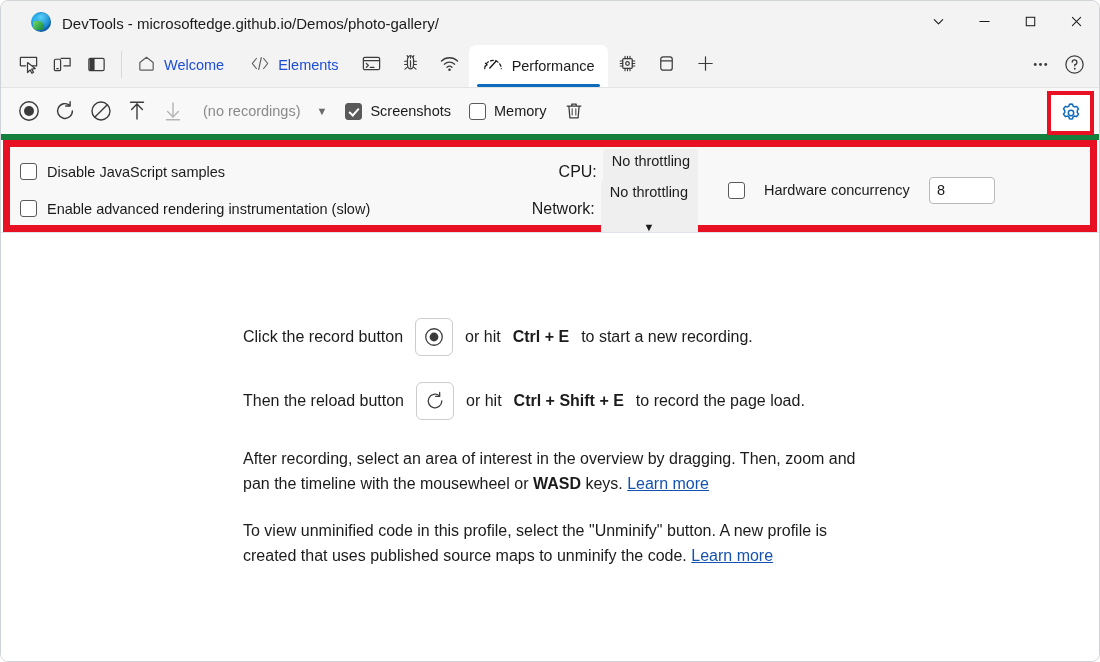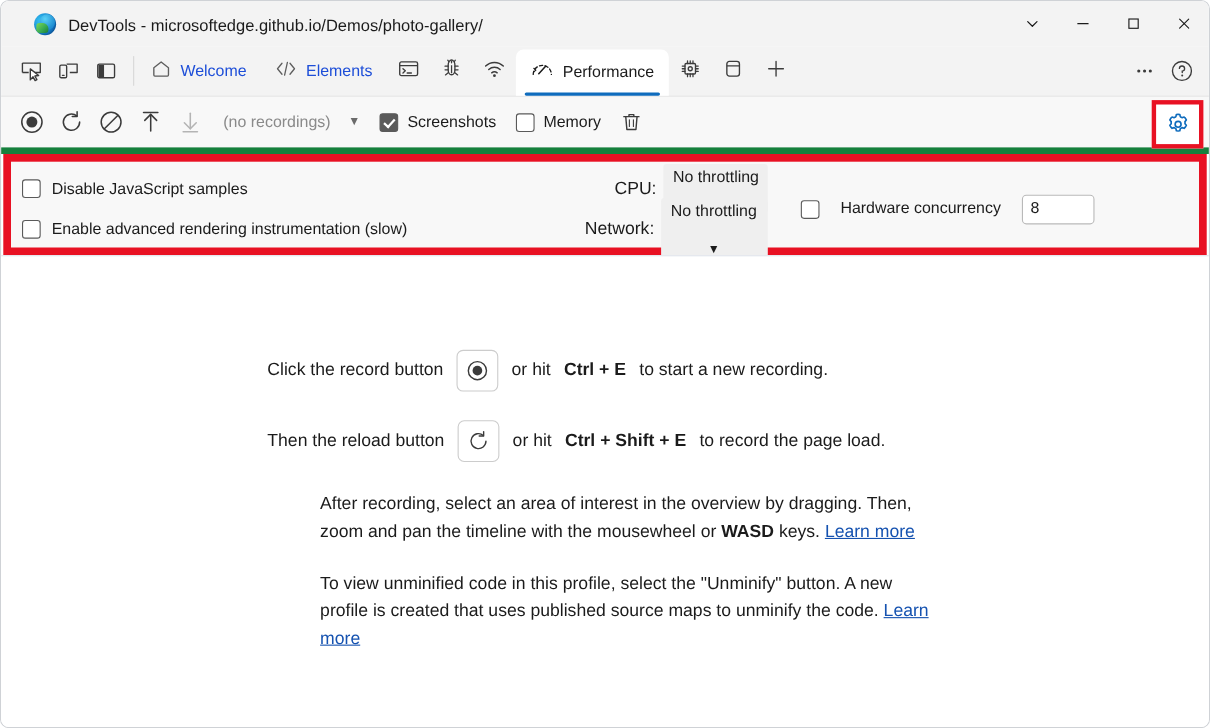--- a/index.html
+++ b/index.html
@@ -365,21 +365,20 @@
     justify-content: center;
     flex: none;
     cursor: default;
   }
   .para {
     font-size: 16px;
     color: #1b1b1b;
     line-height: 25px;
     margin-bottom: 22px;
     max-width: 614px;
-    margin-left: 48px;
   }
   .para b { font-weight: bold; }
   .lnk {
     color: #1552b0;
     text-decoration: underline;
     cursor: default;
   }
   .kbd { font-weight: bold; }
 </style>
 </head>

